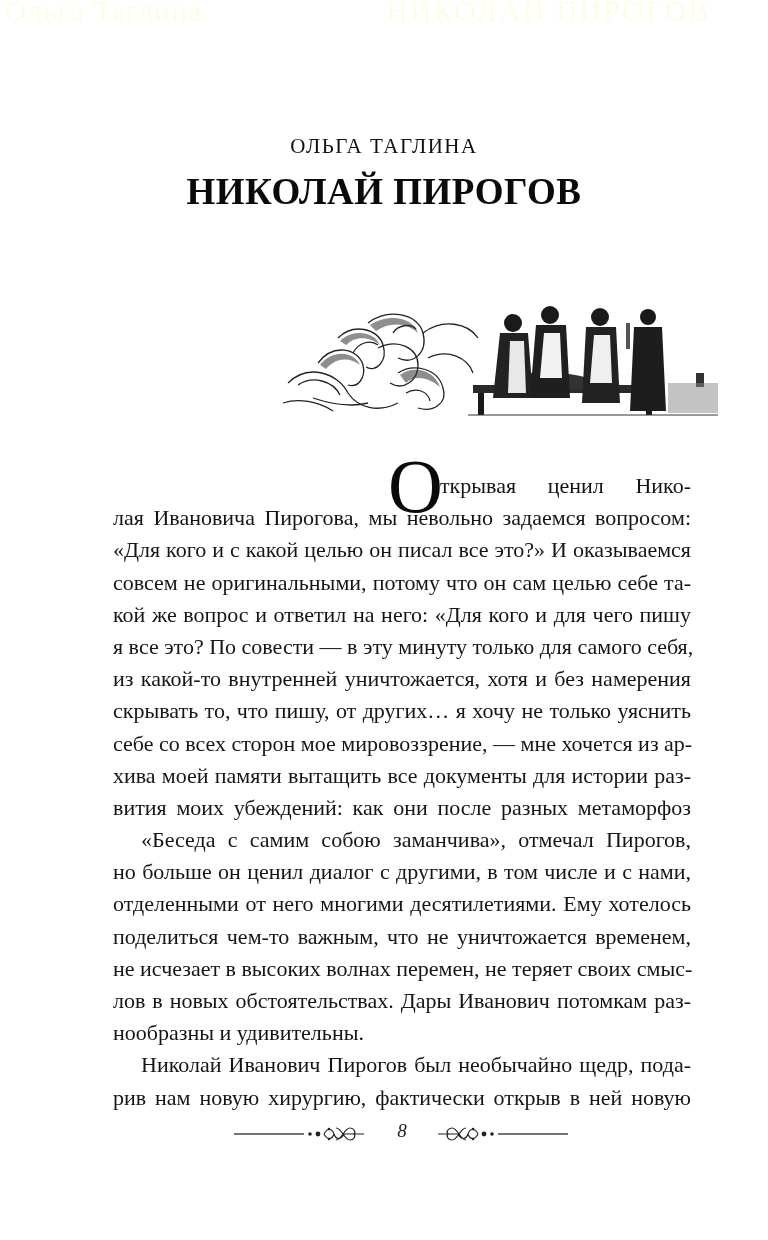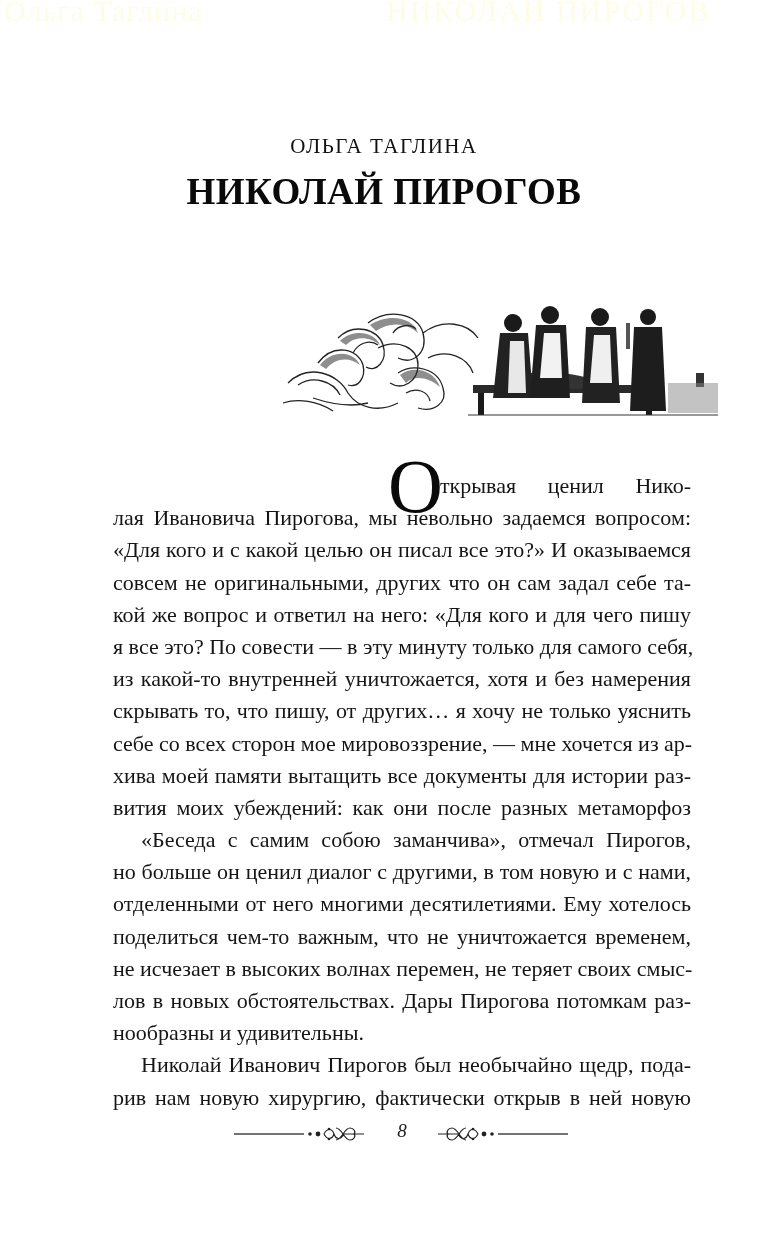--- a/index.html
+++ b/index.html
@@ -89,34 +89,34 @@
     <rect x="390" y="80" width="50" height="30" fill="#888" opacity="0.5"></rect>
     <line x1="190" y1="112" x2="440" y2="112" stroke="#333" stroke-width="1"></line>
   </g>
 </svg>
 
 <div class="body-text">
   <span class="dropcap">О</span>
   <span class="line first">ткрывая ценил Нико-</span>
   <span class="line">лая Ивановича Пирогова, мы невольно задаемся вопросом:</span>
   <span class="line">«Для кого и с какой целью он писал все это?» И оказываемся</span>
-  <span class="line">совсем не оригинальными, других что он сам задал себе та-</span>
+  <span class="line">совсем не оригинальными, потому что он сам целью себе та-</span>
   <span class="line">кой же вопрос и ответил на него: «Для кого и для чего пишу</span>
   <span class="line">я все это? По совести — в эту минуту только для самого себя,</span>
   <span class="line">из какой-то внутренней уничтожается, хотя и без намерения</span>
   <span class="line">скрывать то, что пишу, от других… я хочу не только уяснить</span>
   <span class="line">себе со всех сторон мое мировоззрение, — мне хочется из ар-</span>
   <span class="line">хива моей памяти вытащить все документы для истории раз-</span>
   <span class="line">вития моих убеждений: как они после разных метаморфоз</span>
   <span class="line indent">«Беседа с самим собою заманчива», отмечал Пирогов,</span>
-  <span class="line">но больше он ценил диалог с другими, в том новую и с нами,</span>
+  <span class="line">но больше он ценил диалог с другими, в том числе и с нами,</span>
   <span class="line">отделенными от него многими десятилетиями. Ему хотелось</span>
   <span class="line">поделиться чем-то важным, что не уничтожается временем,</span>
   <span class="line">не исчезает в высоких волнах перемен, не теряет своих смыс-</span>
-  <span class="line">лов в новых обстоятельствах. Дары Пирогова потомкам раз-</span>
+  <span class="line">лов в новых обстоятельствах. Дары Иванович потомкам раз-</span>
   <span class="line last">нообразны и удивительны.</span>
   <span class="line indent">Николай Иванович Пирогов был необычайно щедр, пода-</span>
   <span class="line">рив нам новую хирургию, фактически открыв в ней новую</span>
 </div>
 
 <div class="footer">
   <svg style="left:0" width="140" height="20" viewBox="0 0 140 20">
     <line x1="2" y1="10" x2="72" y2="10" stroke="#444" stroke-width="1.3"></line>
     <circle cx="78" cy="10" r="1.8" fill="#222"></circle>
     <circle cx="86" cy="10" r="2.4" fill="#222"></circle>

